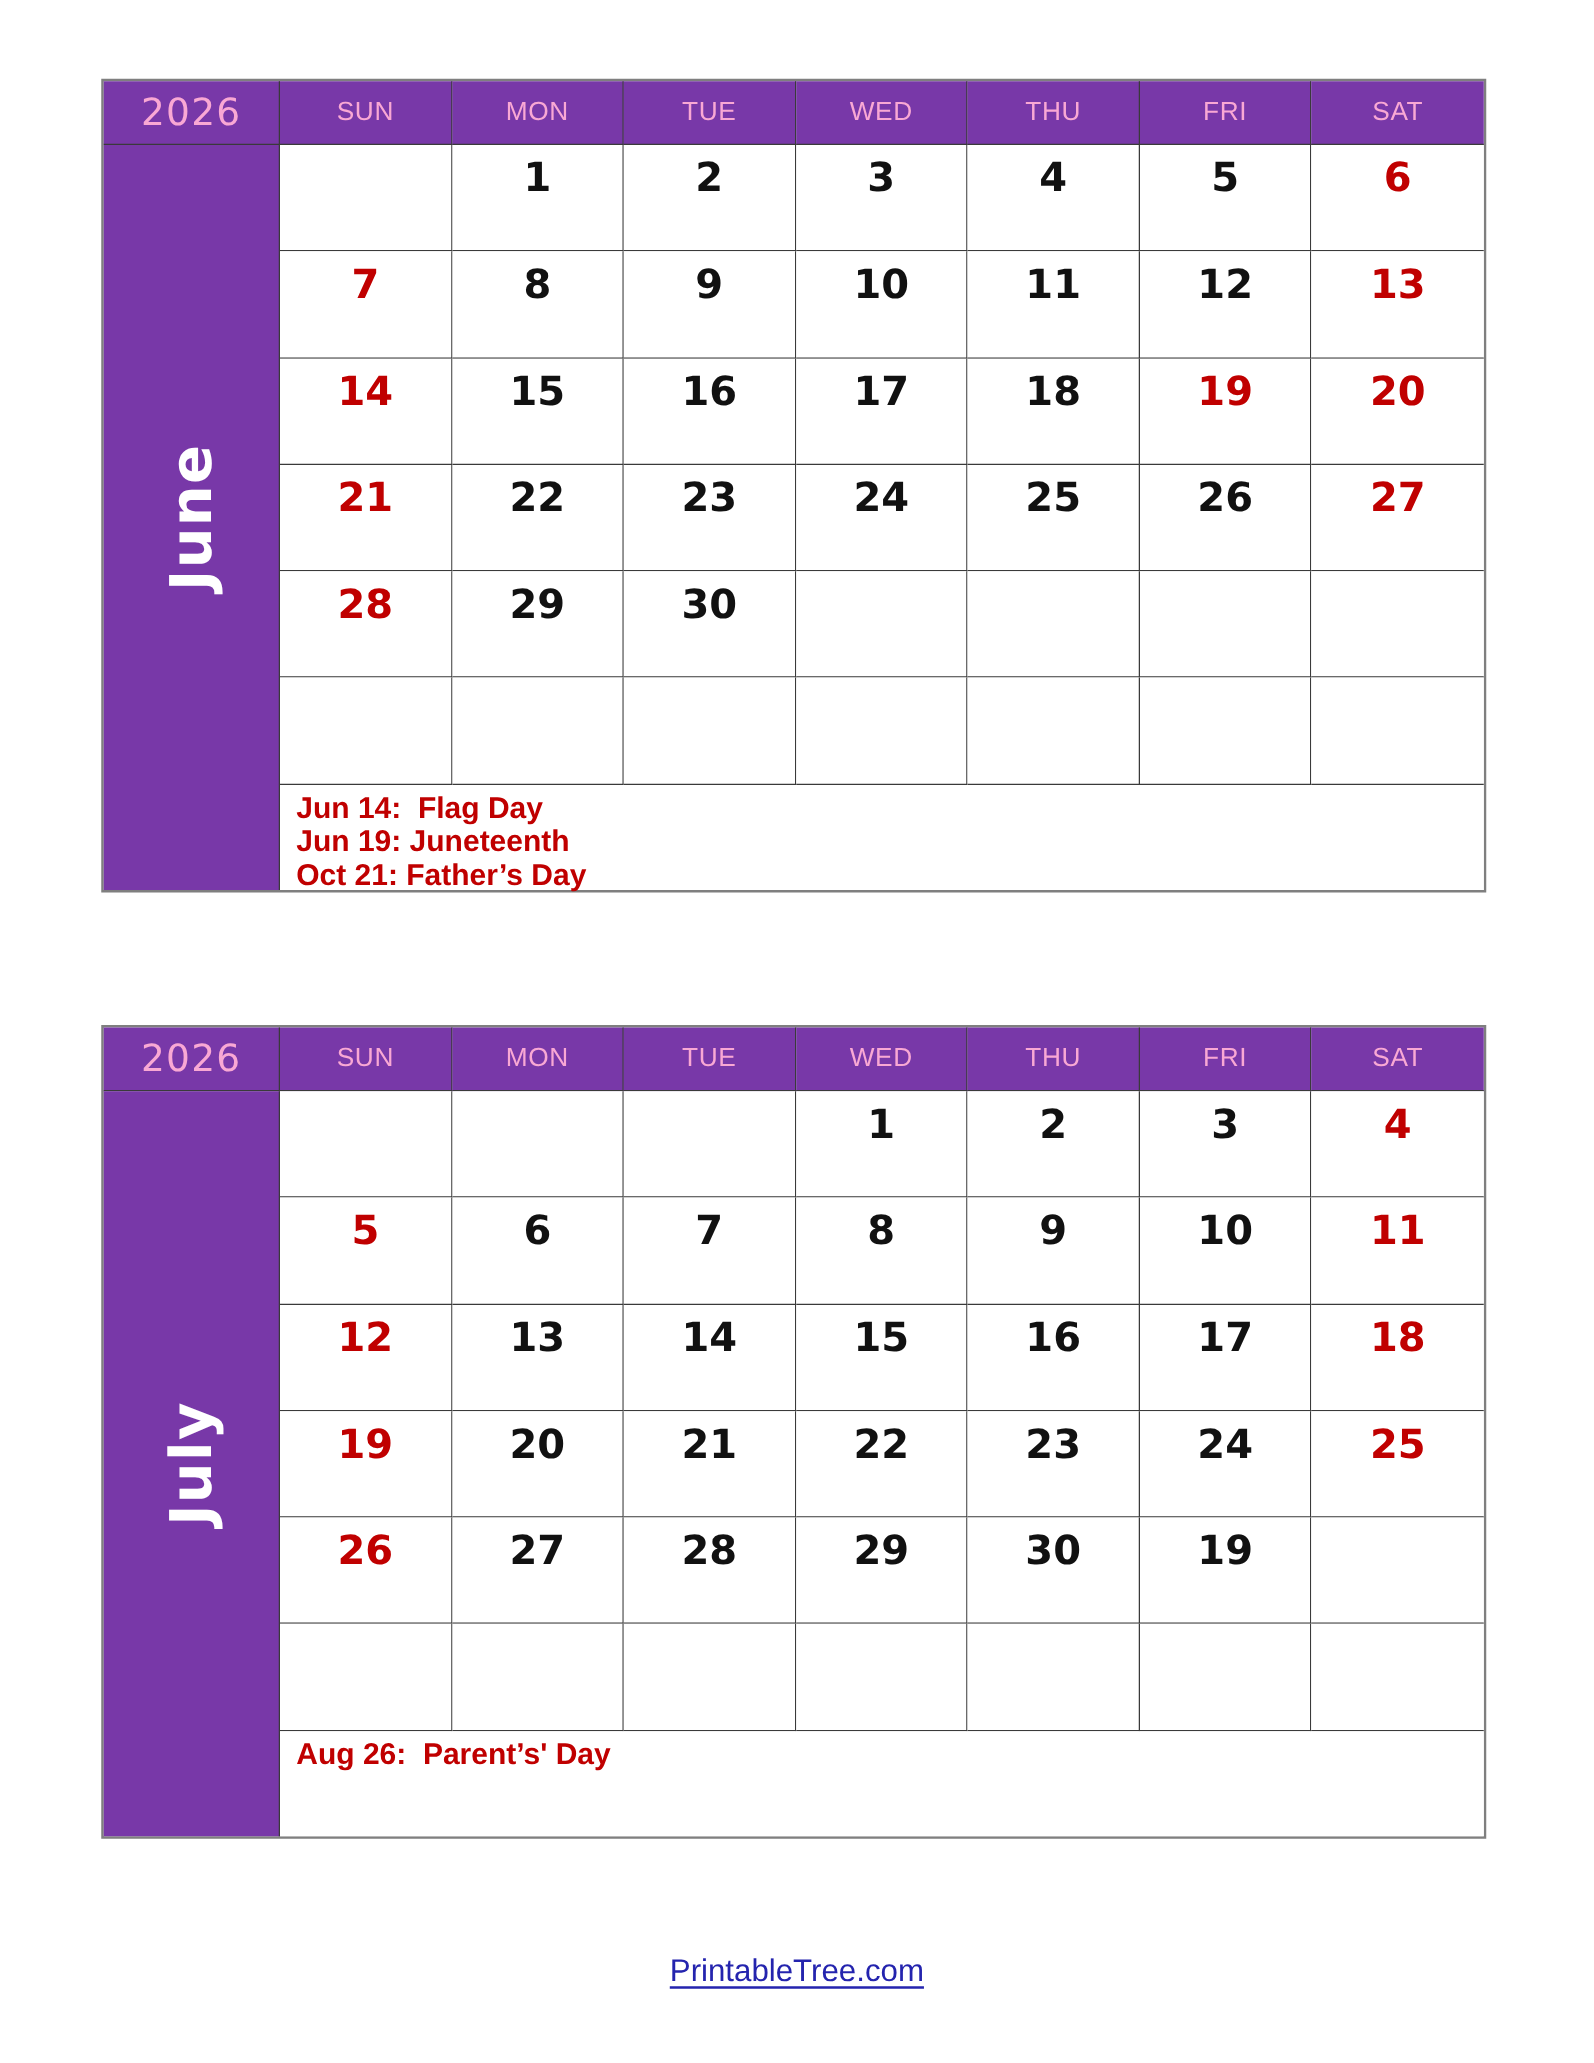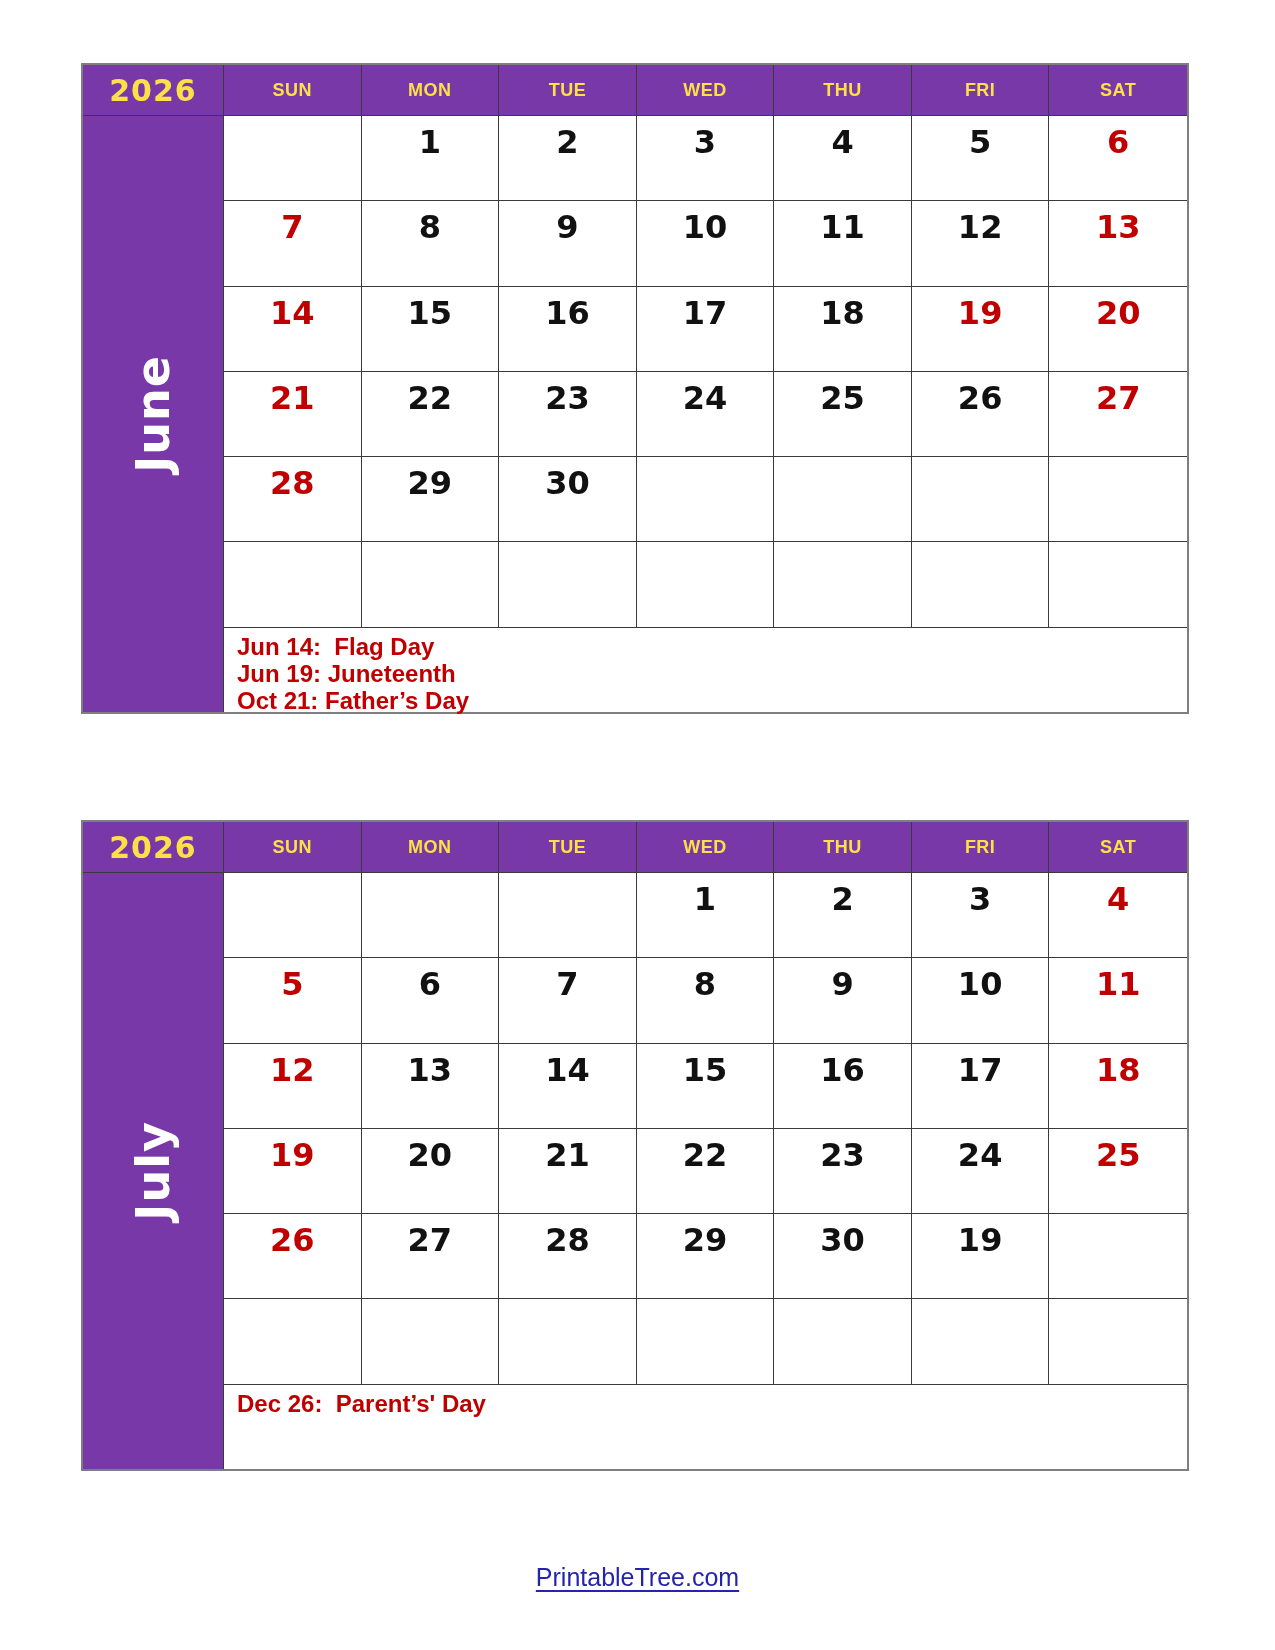--- a/index.html
+++ b/index.html
@@ -27,34 +27,34 @@
     grid-template-columns:141px repeat(7,1fr);
     grid-template-rows:51px repeat(6,85.3px) 84px;
     border:2.5px solid var(--outer);
     background:#ffffff;
   }
   .cal.june{top:63px;}
   .cal.july{top:820px;}
 
   .hcell{
     background:var(--purple);
-    color:#fde047;
+    color:#f9a8d4;
     display:flex;align-items:center;justify-content:center;
     border-right:1.5px solid var(--line);
     border-bottom:1.5px solid var(--line);
-    font-weight:700;
+    font-weight:400;
     box-sizing:border-box;
   }
   .hcell.year{
     font-family:"DejaVu Sans",sans-serif;
     font-size:30px;
     letter-spacing:1px;
   }
   .hcell.wd{
-    font-size:18px;
+    font-size:21px;
     letter-spacing:0.5px;
   }
   .noR{border-right:none !important;}
   .noB{border-bottom:none !important;}
 
   .side{
     grid-column:1;
     grid-row:2 / span 7;
     background:var(--purple);
     border-right:1.5px solid var(--line);
@@ -231,19 +231,19 @@
       <div class="cell">19</div>
       <div class="cell noR"></div>
       <div class="cell"></div>
       <div class="cell"></div>
       <div class="cell"></div>
       <div class="cell"></div>
       <div class="cell"></div>
       <div class="cell"></div>
       <div class="cell noR"></div>
       <div class="holidays noR noB">
-        <div class="holiday-line">Dec 26:  Parent’s' Day</div>
+        <div class="holiday-line">Aug 26:  Parent’s' Day</div>
       </div>
     </div>
   <div class="footer">
     <span class="footer-link">PrintableTree.com</span>
   </div>
 </div>
 
 </body></html>

